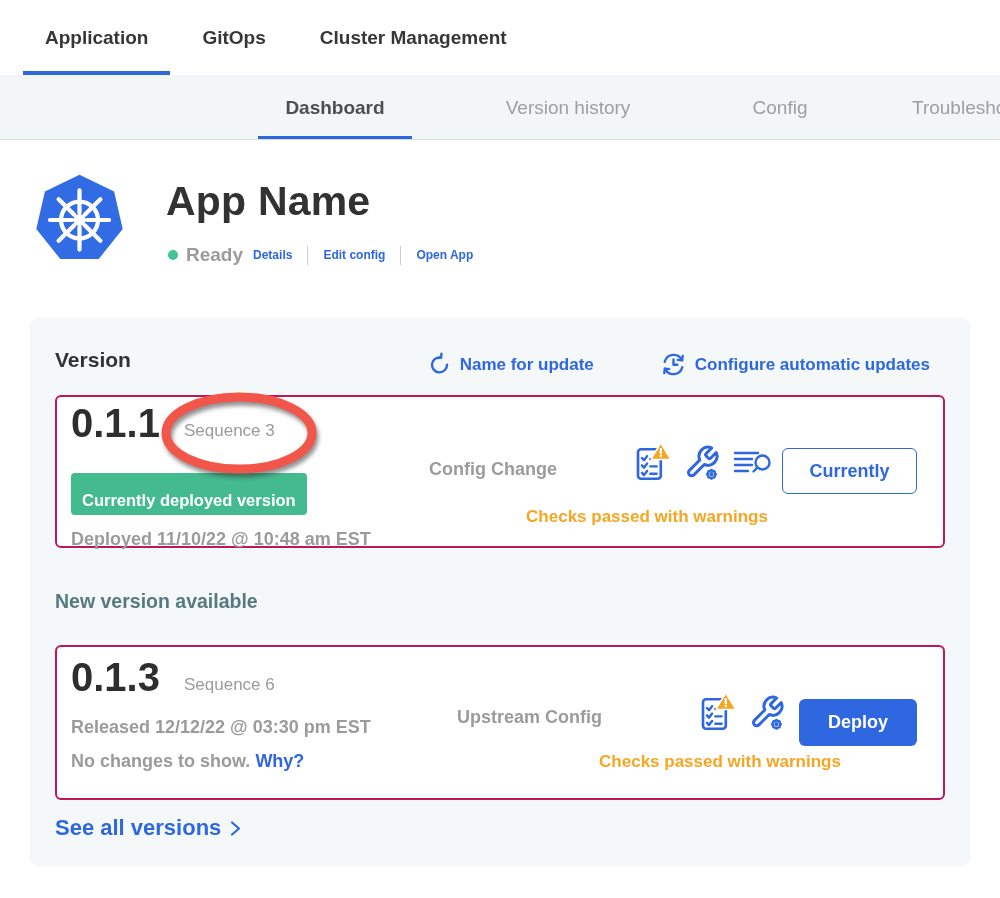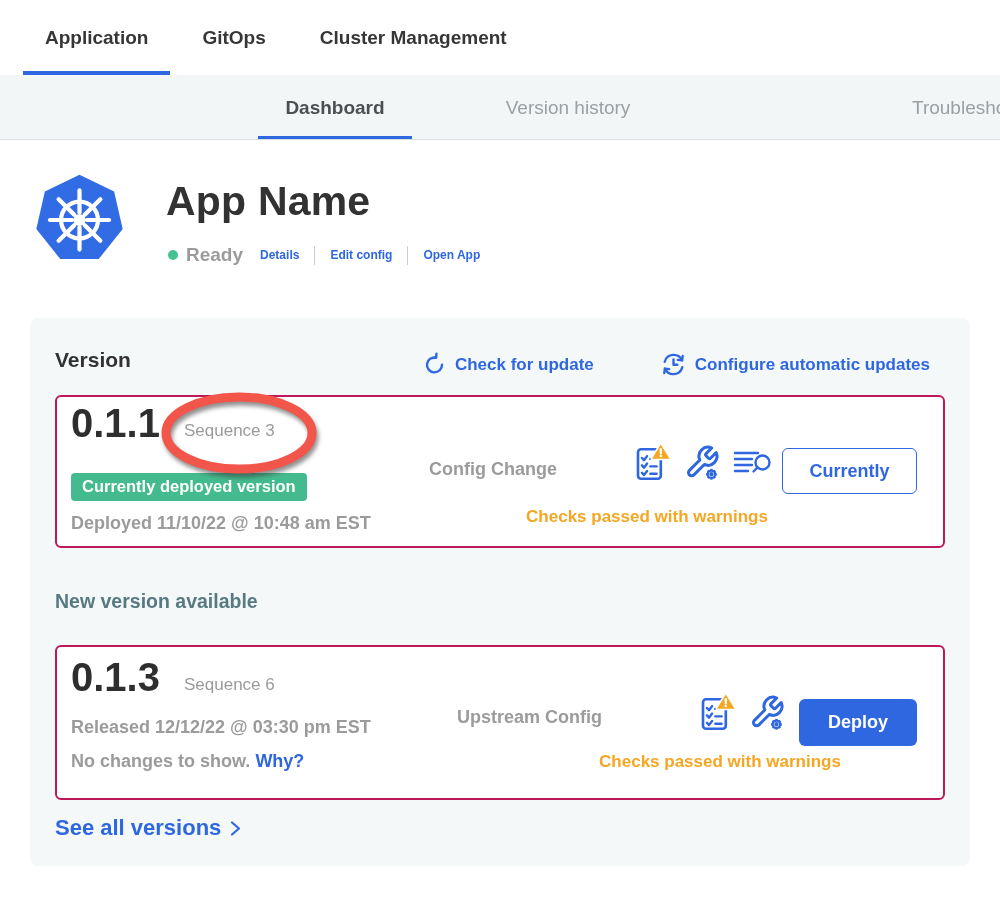--- a/index.html
+++ b/index.html
@@ -24,21 +24,21 @@
   .subnav-tab.active { font-weight:700; color:#4b4f52; }
   .subnav-tab.active::after { content:""; position:absolute; left:0; right:0; bottom:0;
     height:4px; background:#2e67e0; }
 
   
   .k8s-logo { position:absolute; left:33px; top:172px; width:93px; height:96px; }
   .app-name { position:absolute; left:166px; top:178px; font-size:41px; font-weight:700;
     color:#323232; letter-spacing:0.2px;text-align:center; }
   .status-row { position:absolute; left:168px; top:244px; display:flex; align-items:center; }
   .status-dot { width:10px; height:10px; border-radius:50%; background:#44c292; margin-right:8px; }
-  .status-text { font-size:19px; font-weight:600; color:#9b9b9b; margin-right:17px; }
+  .status-text { font-size:19px; font-weight:600; color:#9b9b9b; margin-right:10px; }
   .hlink { font-size:12px; font-weight:700; color:#2e67e0; text-decoration:none; cursor:pointer; }
   .vdiv { width:1px; height:19px; background:#c9ced1; margin:0 15px; }
 
   
   .panel { position:absolute; left:30px; top:318px; width:940px; height:548px;
     background:#f4f8f9; border-radius:8px; }
   .panel-title { position:absolute; left:25px; top:30px; font-size:21px; font-weight:700; color:#323232; }
   .panel-actions { position:absolute; top:33px; right:40px; display:flex; align-items:center; column-gap:66px; }
   .action-link { display:flex; align-items:center; column-gap:8px; font-size:17px; font-weight:700;
     color:#2e67e0; text-decoration:none; cursor:pointer; white-space:nowrap; }
@@ -54,23 +54,23 @@
   .card-new .ver-num { top:8px; }
   .seq { position:absolute; left:127px; font-size:17px; font-weight:500; color:#9b9b9b; }
   .card-current .seq { top:24px;text-align:center; }
   .card-new .seq { top:28px; }
 
   .annotation-svg { position:absolute; left:97px; top:-14px; width:170px; height:100px;
     overflow:visible; pointer-events:none; z-index:5;
     filter:drop-shadow(2px 4px 2px rgba(55,55,55,0.55)); }
 
   .badge { position:absolute; left:14px; top:76px; background:#44bb8e; color:#fff;
-    font-size:16.5px; font-weight:700; padding:4px 11px 5px; border-radius:4px; }
+    font-size:16.5px; font-weight:700; padding:18px 11px 5px; border-radius:4px; }
   .meta { position:absolute; left:14px; font-size:18px; font-weight:600; color:#9b9b9b; }
-  .card-current .meta { top:116px;text-align:right; }
+  .card-current .meta { top:132px;text-align:right; }
   .released { top:70px; }
   .no-changes { top:104px; }
   .why-link { color:#2e67e0; font-weight:700; cursor:pointer; text-decoration:none; }
 
   .source-label { position:absolute; font-size:18px; font-weight:700; color:#9b9b9b; }
   .card-current .source-label { left:372px; top:62px; }
   .card-new .source-label { left:400px; top:60px; }
 
   .icon-row { position:absolute; top:45px; display:flex; align-items:center; column-gap:13px; }
   .card-current .icon-row { left:578px; }
@@ -108,20 +108,23 @@
       <span>Cluster Management</span>
     </div>
   </header>
 
   <nav class="subnav">
     <div class="subnav-tab active" style="left:258px; width:154px;">
       <span>Dashboard</span>
     </div>
     <div class="subnav-tab" style="left:488px; width:160px;">
       <span>Version history</span>
+    </div>
+    <div class="subnav-tab" style="left:742px; width:76px;">
+      <span>Config</span>
     </div>
     <div class="subnav-tab" style="left:912px; width:140px; justify-content:flex-start;">
       <span>Troubleshoot</span>
     </div>
   </nav>
 
   <svg class="k8s-logo" viewBox="0 0 100 104">
     <polygon points="50,3 87.5,21.1 96.8,61.7 70.8,94.3 29.2,94.3 3.2,61.7 12.5,21.1" fill="#326ce5"></polygon>
     <g stroke="#fff" stroke-width="4.6" stroke-linecap="round" fill="none">
       <circle cx="50" cy="52" r="20"></circle>
@@ -151,21 +154,21 @@
 
   <section class="panel">
     <h2 class="panel-title">Version</h2>
 
     <div class="panel-actions">
       <a class="action-link">
         <svg width="25" height="25" viewBox="0 0 24 24" fill="none" stroke="#2e67e0" stroke-width="2.3" stroke-linecap="round" stroke-linejoin="round">
           <path d="M13.5 5.3 A7.2 7.2 0 1 0 19.2 12.2"></path>
           <path d="M13.9 1.7 L13.5 5.4 L9.9 5.9"></path>
         </svg>
-        <span>Check for update</span>
+        <span>Name for update</span>
       </a>
       <a class="action-link">
         <svg width="27" height="27" viewBox="0 0 24 24" fill="none" stroke="#2e67e0" stroke-width="2.1" stroke-linecap="round" stroke-linejoin="round">
           <path d="M4.2 9.6 A8.2 8.2 0 0 1 19.6 8.2"></path>
           <path d="M20.2 4.4 L19.7 8.4 L15.8 7.9"></path>
           <path d="M19.8 14.4 A8.2 8.2 0 0 1 4.4 15.8"></path>
           <path d="M3.8 19.6 L4.3 15.6 L8.2 16.1"></path>
           <path d="M12 7.6 V12.2 H15.4"></path>
         </svg>
         <span>Configure automatic updates</span>

